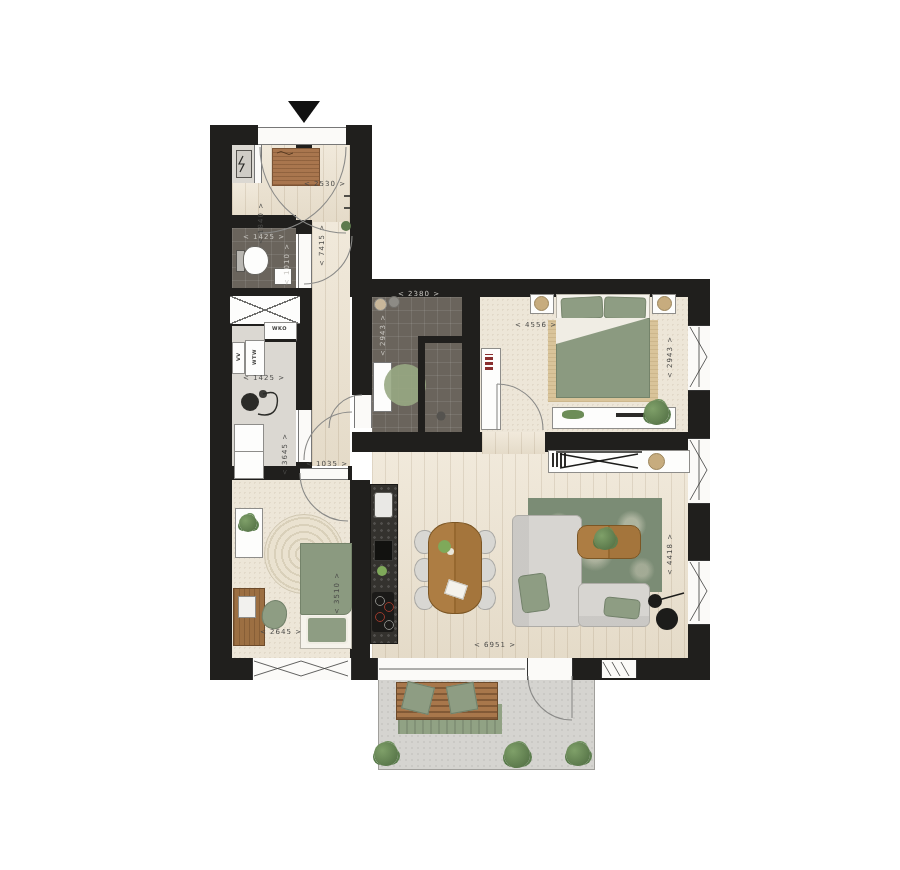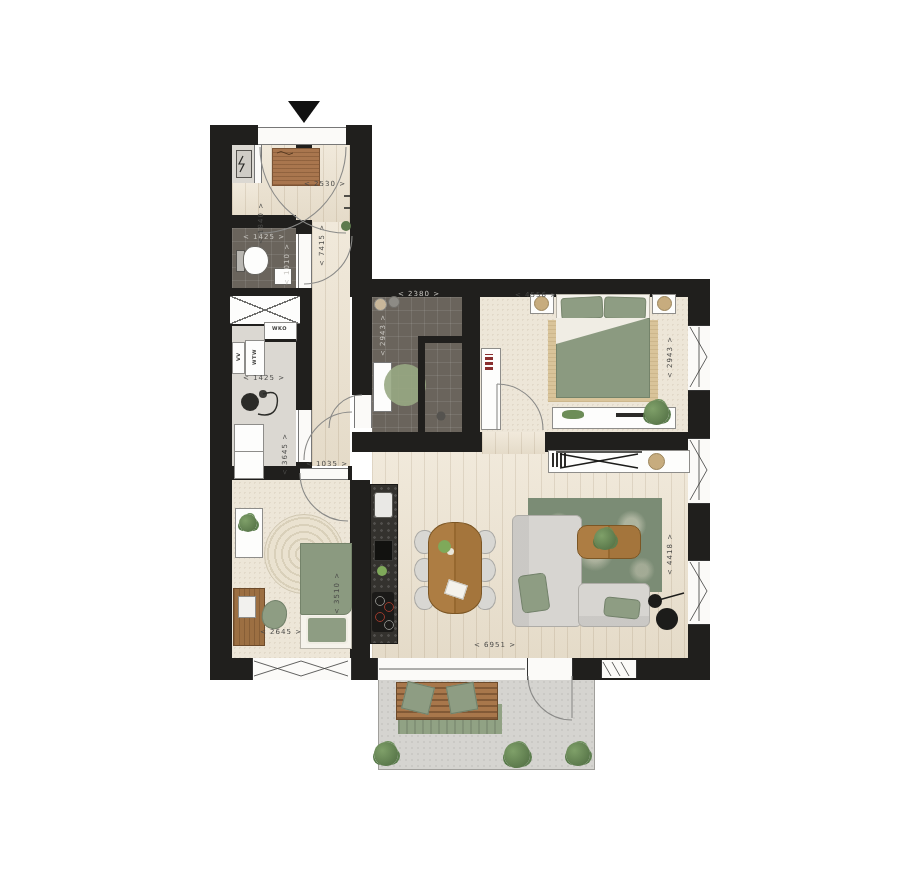--- a/index.html
+++ b/index.html
@@ -206,21 +206,21 @@
   <div class="lbl" style="left:294px;top:180px;width:62px;">&lt; 2530 &gt;</div>
   <div class="lbl vlbl" style="left:257px;top:192px;height:62px;">&lt; 1840 &gt;</div>
   <div class="lbl vlbl" style="left:318px;top:212px;height:66px;">&lt; 7415 &gt;</div>
   <div class="lbl light" style="left:236px;top:233px;width:56px;">&lt; 1425 &gt;</div>
   <div class="lbl light vlbl" style="left:283px;top:241px;height:46px;">&lt; 1010 &gt;</div>
   <div class="lbl" style="left:236px;top:374px;width:56px;">&lt; 1425 &gt;</div>
   <div class="lbl vlbl" style="left:281px;top:426px;height:56px;">&lt; 3645 &gt;</div>
   <div class="lbl" style="left:304px;top:460px;width:46px;">&lt; 1035 &gt;</div>
   <div class="lbl light" style="left:390px;top:290px;width:58px;">&lt; 2380 &gt;</div>
   <div class="lbl light vlbl" style="left:379px;top:306px;height:58px;">&lt; 2943 &gt;</div>
-  <div class="lbl" style="left:505px;top:291px;width:62px;">&lt; 4556 &gt;</div>
+  <div class="lbl" style="left:505px;top:321px;width:62px;">&lt; 4556 &gt;</div>
   <div class="lbl vlbl" style="left:666px;top:328px;height:58px;">&lt; 2943 &gt;</div>
   <div class="lbl" style="left:464px;top:641px;width:62px;">&lt; 6951 &gt;</div>
   <div class="lbl vlbl" style="left:666px;top:524px;height:60px;">&lt; 4418 &gt;</div>
   <div class="lbl" style="left:252px;top:628px;width:58px;">&lt; 2645 &gt;</div>
   <div class="lbl vlbl" style="left:333px;top:564px;height:58px;">&lt; 3510 &gt;</div>
 
   <svg class="overlay" width="900" height="870" viewBox="0 0 900 870">
     <g stroke="#8b8b89" stroke-width="1.1" fill="none">
       <path d="M 346 147 A 86 86 0 0 1 260 233"></path>
       <path d="M 260 147 A 86 86 0 0 0 346 233"></path>

